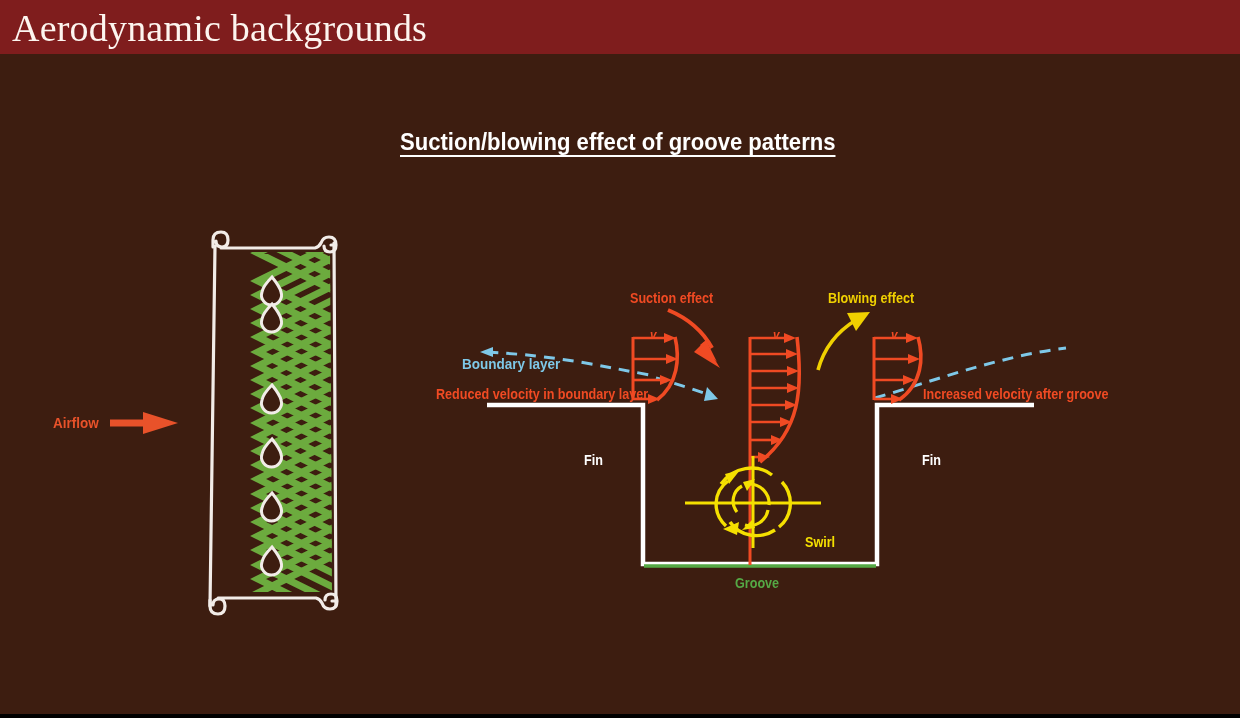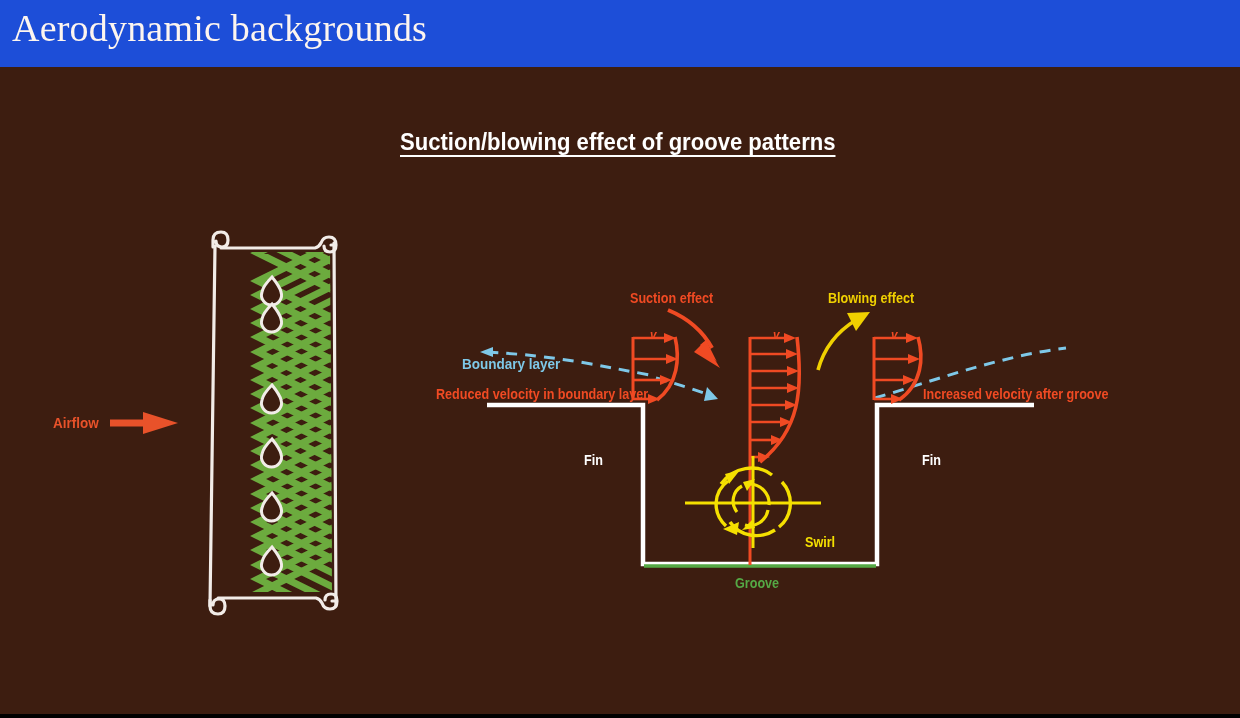--- a/index.html
+++ b/index.html
@@ -11,22 +11,22 @@
     overflow:hidden;
   }
   #slide {
     position:relative;
     width:1240px; height:718px;
     background:#3d1d10;
     overflow:hidden;
   }
   #header {
     position:absolute; left:0; top:0;
-    width:1240px; height:67px;
-    background:#1d4ed8;
+    width:1240px; height:54px;
+    background:#7f1d1d;
     padding-left:39px;
   }
   #header-title {
     position:absolute; left:12px; top:8px;
     font-family:"Liberation Serif", serif;
     font-size:38px; line-height:40px;
     color:#fdf5ef;
     letter-spacing:0.2px;
     white-space:nowrap;
   }

